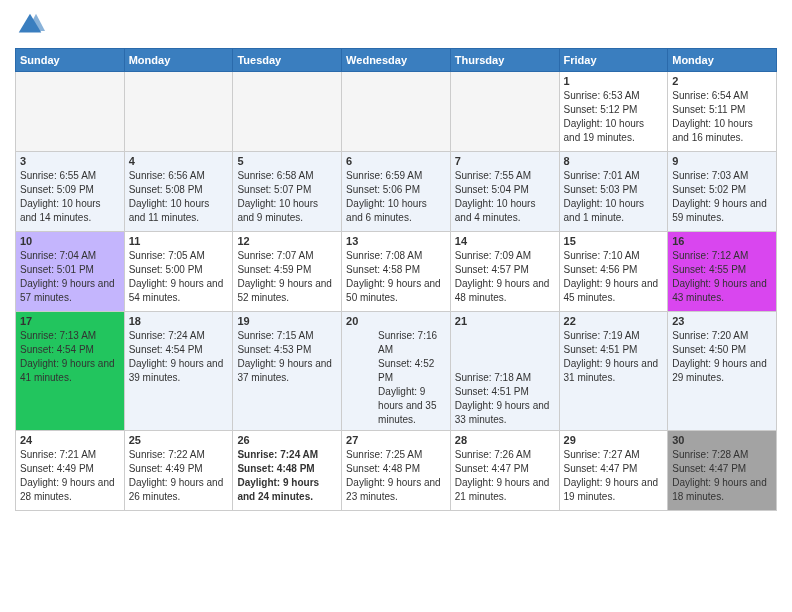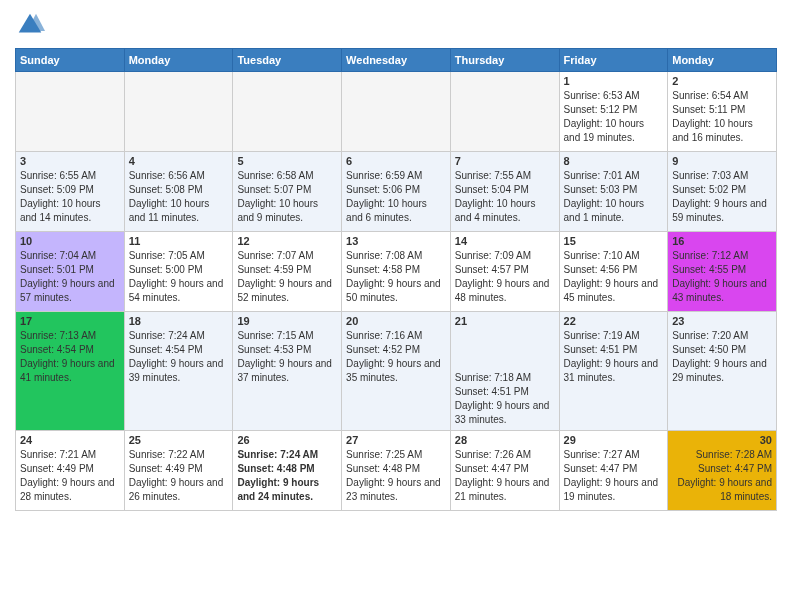--- a/index.html
+++ b/index.html
@@ -255,21 +255,21 @@
 Daylight: 9 hours and 39 minutes.</div>
           </td>
           <td style="background: rgb(238, 243, 250);">
             <span class="day-number">19</span>
             <div class="day-info" style="white-space: pre-wrap;">Sunrise: 7:15 AM
 Sunset: 4:53 PM
 Daylight: 9 hours and 37 minutes.</div>
           </td>
           <td style="background: rgb(238, 243, 250);">
             <span class="day-number">20</span>
-            <div class="day-info" style="white-space: pre-wrap;">Sunrise: 7:16 AM
+            <div class="day-info" style="white-space: pre-wrap; margin-left: 32px;">Sunrise: 7:16 AM
 Sunset: 4:52 PM
 Daylight: 9 hours and 35 minutes.</div>
           </td>
           <td style="background: rgb(238, 243, 250);">
             <span class="day-number">21</span>
             <div class="day-info" style="white-space: pre-wrap; margin-top: 44px;">Sunrise: 7:18 AM
 Sunset: 4:51 PM
 Daylight: 9 hours and 33 minutes.</div>
           </td>
           <td style="background: rgb(238, 243, 250);">
@@ -315,21 +315,21 @@
             <div class="day-info" style="white-space: pre-wrap;">Sunrise: 7:26 AM
 Sunset: 4:47 PM
 Daylight: 9 hours and 21 minutes.</div>
           </td>
           <td style="background: rgb(255, 255, 255);">
             <span class="day-number">29</span>
             <div class="day-info" style="white-space: pre-wrap;">Sunrise: 7:27 AM
 Sunset: 4:47 PM
 Daylight: 9 hours and 19 minutes.</div>
           </td>
-          <td style="background: #eab308; text-align: right;">
+          <td style="background: #a3a3a3;">
             <span class="day-number">30</span>
             <div class="day-info" style="white-space: pre-wrap;">Sunrise: 7:28 AM
 Sunset: 4:47 PM
 Daylight: 9 hours and 18 minutes.</div>
           </td>
         </tr>
       </tbody>
   </table>
 </div>
 

